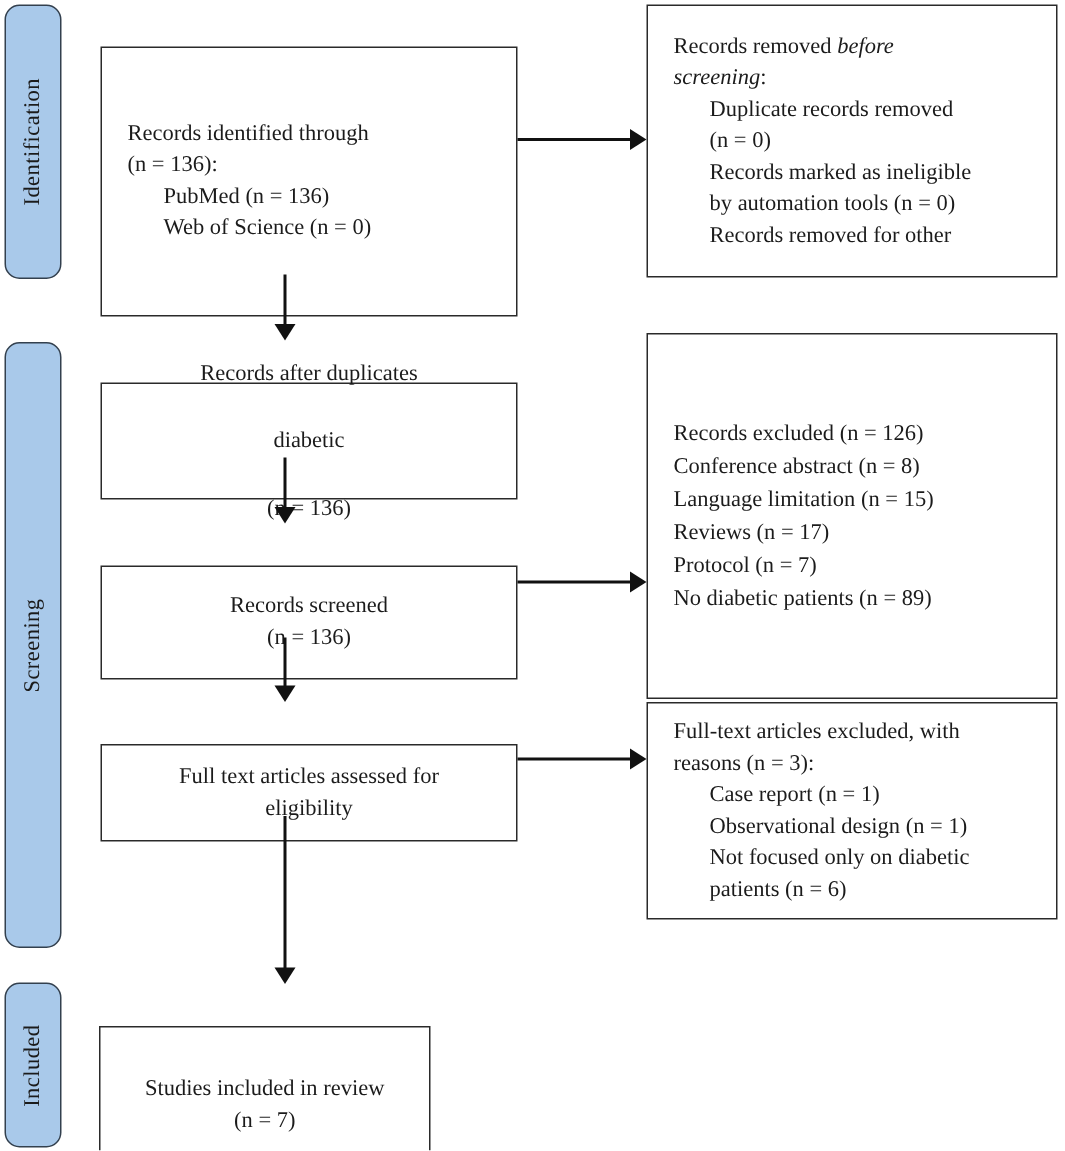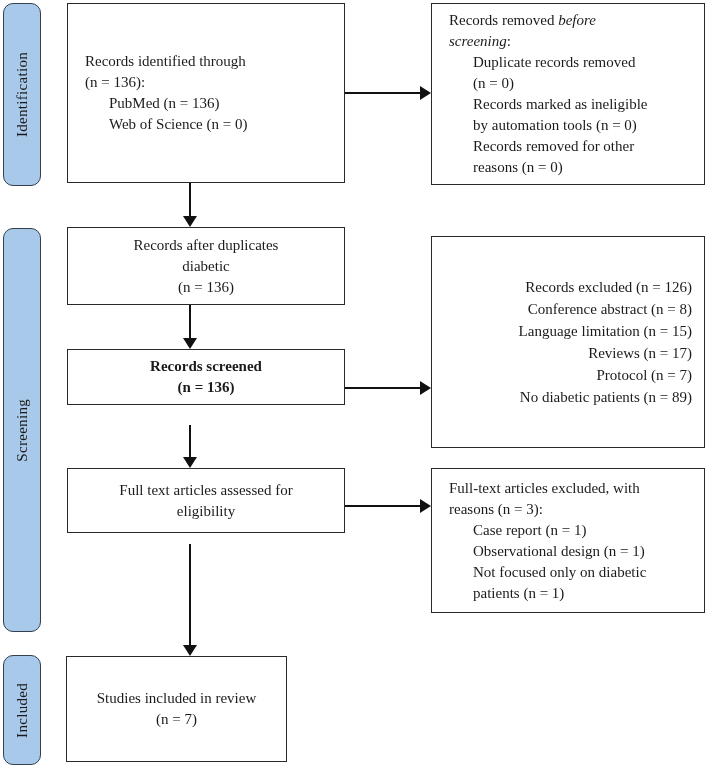--- a/index.html
+++ b/index.html
@@ -47,33 +47,33 @@
   .box {
     position: absolute;
     background: var(--background);
     border: 1.5px solid var(--box-border);
     display: flex;
     flex-direction: column;
     justify-content: center;
     font-size: 15px;
     line-height: 21px;
   }
-  .box.leftcol  { left: 67px;  width: 278px; }
+  .box.leftcol  { left: 67px;  width: 278px; margin-top: 28px; }
   .box.rightcol { left: 431px; width: 274px; }
   .box.align-left   { padding: 6px 12px 6px 17px; text-align: left; }
   .box.align-center { padding: 6px 10px; text-align: center; }
   .line.indent { padding-left: 24px; }
   em { font-style: italic; }
   #box-identified        { top: 3px;   height: 180px; }
-  #box-after-duplicates  { top: 227px; height: 78px;  }
-  #box-screened          { top: 349px; height: 56px; font-weight: bold;  }
+  #box-after-duplicates  { top: 227px; height: 78px; gap: 24px;  }
+  #box-screened          { top: 349px; height: 76px;  }
   #box-fulltext          { top: 468px; height: 65px;  }
   #box-included          { top: 656px; height: 106px; left: 66px; width: 221px; }
   #box-removed           { top: 3px;   height: 182px; }
-  #box-excluded          { top: 236px; height: 212px; line-height: 22px; align-items: flex-end; }
+  #box-excluded          { top: 222px; height: 244px; line-height: 22px; }
   #box-fulltext-excluded { top: 468px; height: 145px; }
   
   .vline {
     position: absolute;
     left: 189px;
     width: 2px;
     background: var(--arrow);
   }
   .hline {
     position: absolute;
@@ -143,39 +143,38 @@
   </div>
 
   <div class="box rightcol align-left" id="box-removed">
     <div class="line"><span>Records removed </span><em>before</em></div>
     <div class="line"><em>screening</em><span>:</span></div>
     <div class="line indent">Duplicate records removed</div>
     <div class="line indent">(n = 0)</div>
     <div class="line indent">Records marked as ineligible</div>
     <div class="line indent">by automation tools (n = 0)</div>
     <div class="line indent">Records removed for other</div>
-    <div class="line indent">reasons (n = 0)</div>
   </div>
 
   <div class="box rightcol align-left" id="box-excluded">
     <div class="line">Records excluded (n = 126)</div>
     <div class="line">Conference abstract (n = 8)</div>
     <div class="line">Language limitation (n = 15)</div>
     <div class="line">Reviews (n = 17)</div>
     <div class="line">Protocol (n = 7)</div>
     <div class="line">No diabetic patients (n = 89)</div>
   </div>
 
   <div class="box rightcol align-left" id="box-fulltext-excluded">
     <div class="line">Full-text articles excluded, with</div>
     <div class="line">reasons (n = 3):</div>
     <div class="line indent">Case report (n = 1)</div>
     <div class="line indent">Observational design (n = 1)</div>
     <div class="line indent">Not focused only on diabetic</div>
-    <div class="line indent">patients (n = 1)</div>
+    <div class="line indent">patients (n = 6)</div>
   </div>
 
   <div class="vline" style="top:183px; height:35px;"></div>
   <div class="ah-down" style="top:216px;"></div>
 
   <div class="vline" style="top:305px; height:34px;"></div>
   <div class="ah-down" style="top:338px;"></div>
 
   <div class="vline" style="top:425px; height:33px;"></div>
   <div class="ah-down" style="top:457px;"></div>

